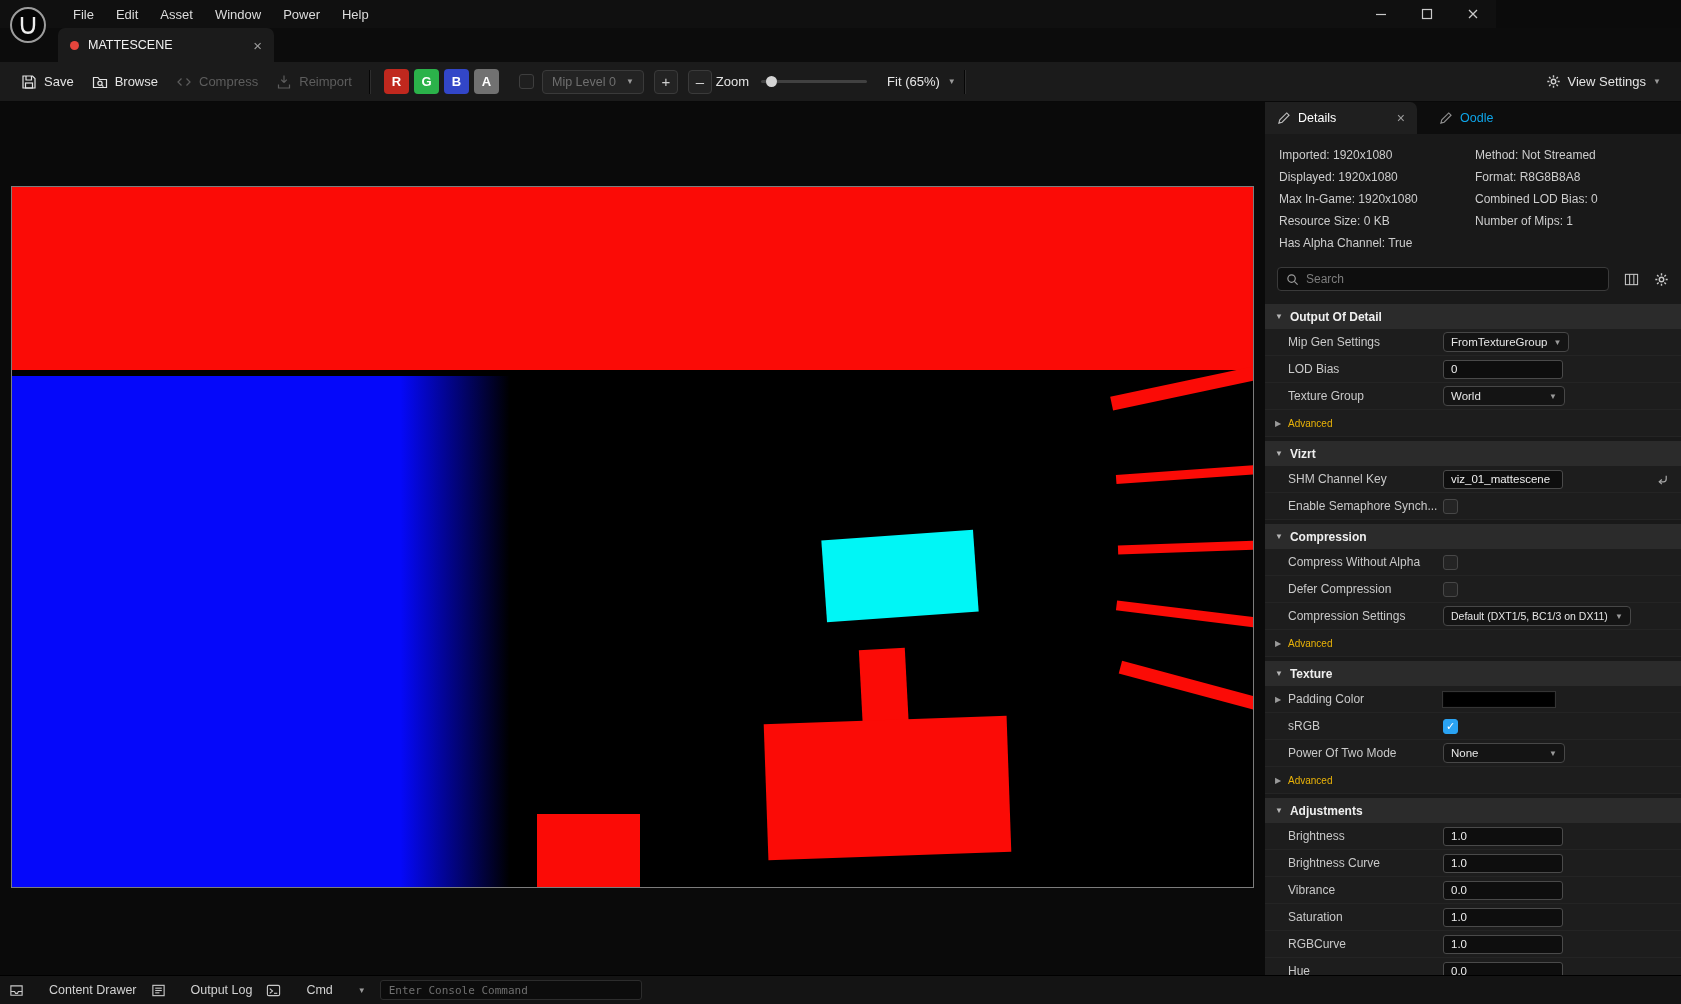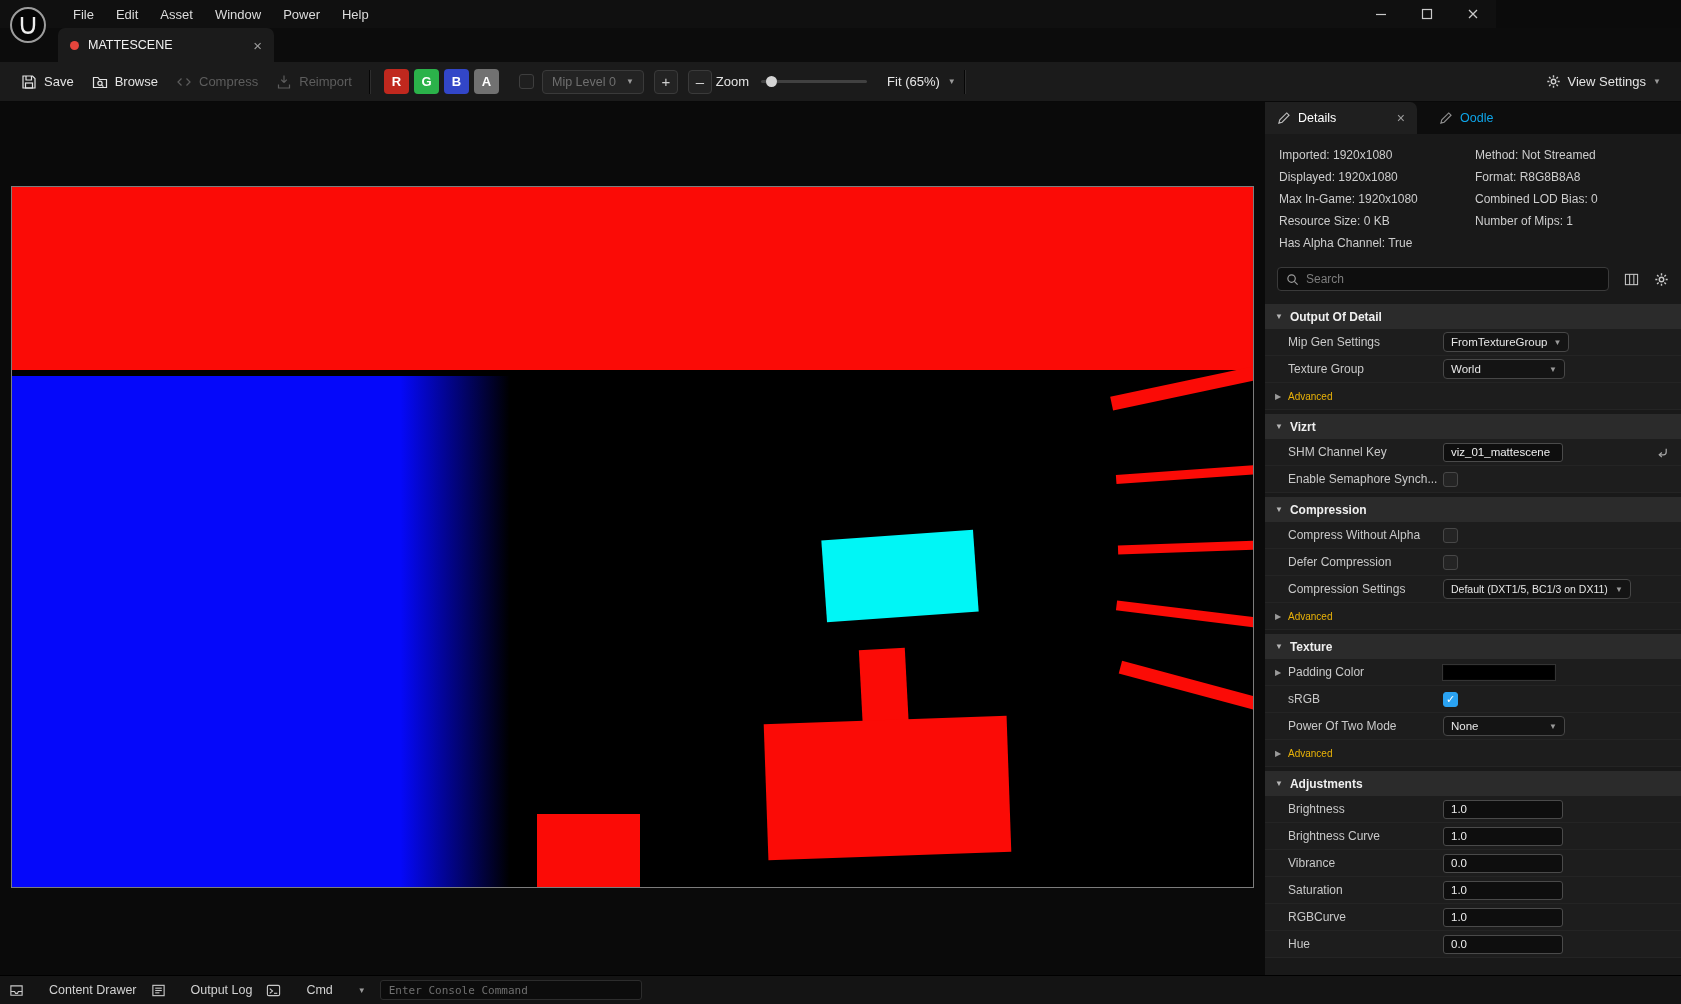--- a/index.html
+++ b/index.html
@@ -319,20 +319,29 @@
           <div class="prop-ctrl">
             <div class="dd">
               <span>FromTextureGroup</span>
               <span class="caret">▼</span>
             </div>
           </div>
         </div>
         <div class="prop-row">
           <div class="prop-label">
             <span class="exp"></span>
+            <span>LOD Bias</span>
+          </div>
+          <div class="prop-ctrl">
+            <div class="textbox">0</div>
+          </div>
+        </div>
+        <div class="prop-row">
+          <div class="prop-label">
+            <span class="exp"></span>
             <span>Texture Group</span>
           </div>
           <div class="prop-ctrl">
             <div class="dd">
               <span>World</span>
               <span class="caret">▼</span>
             </div>
           </div>
         </div>
         <div class="prop-row">

